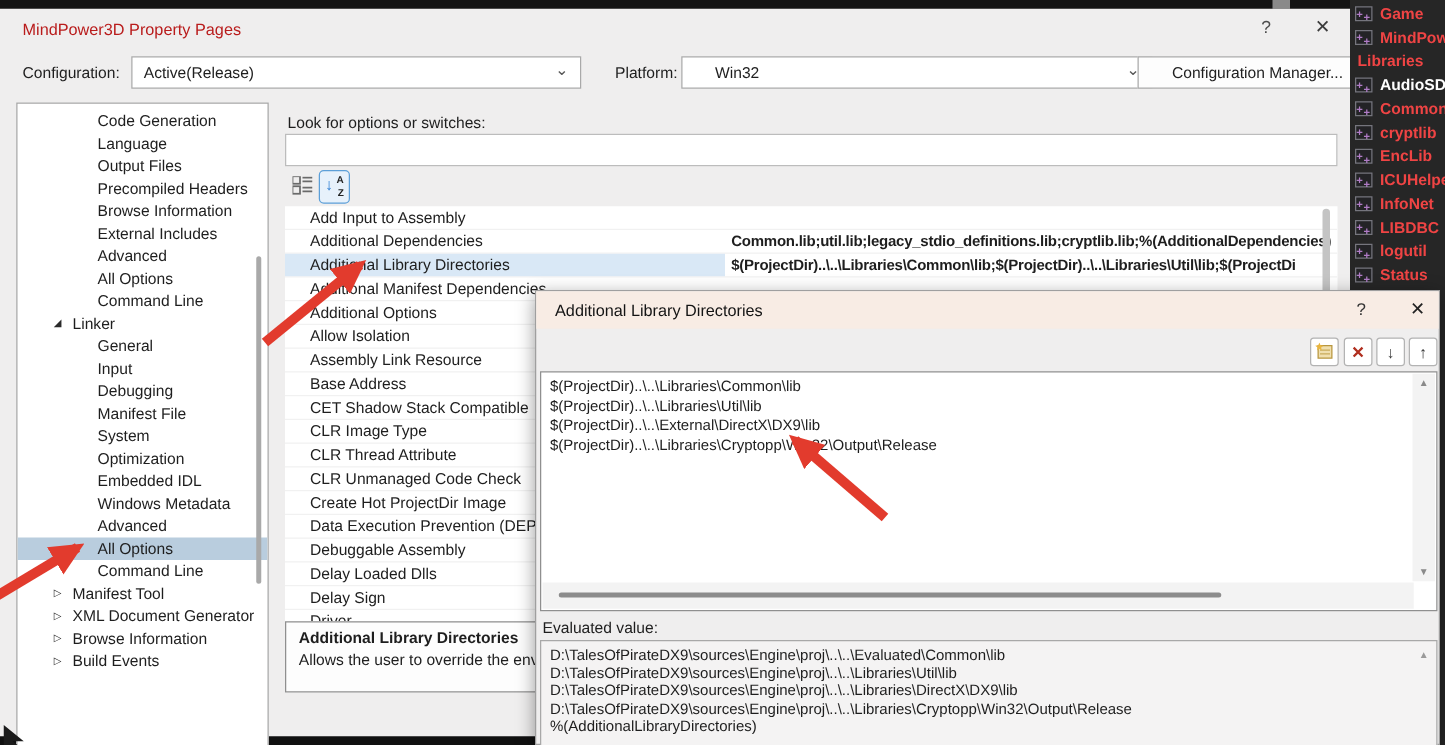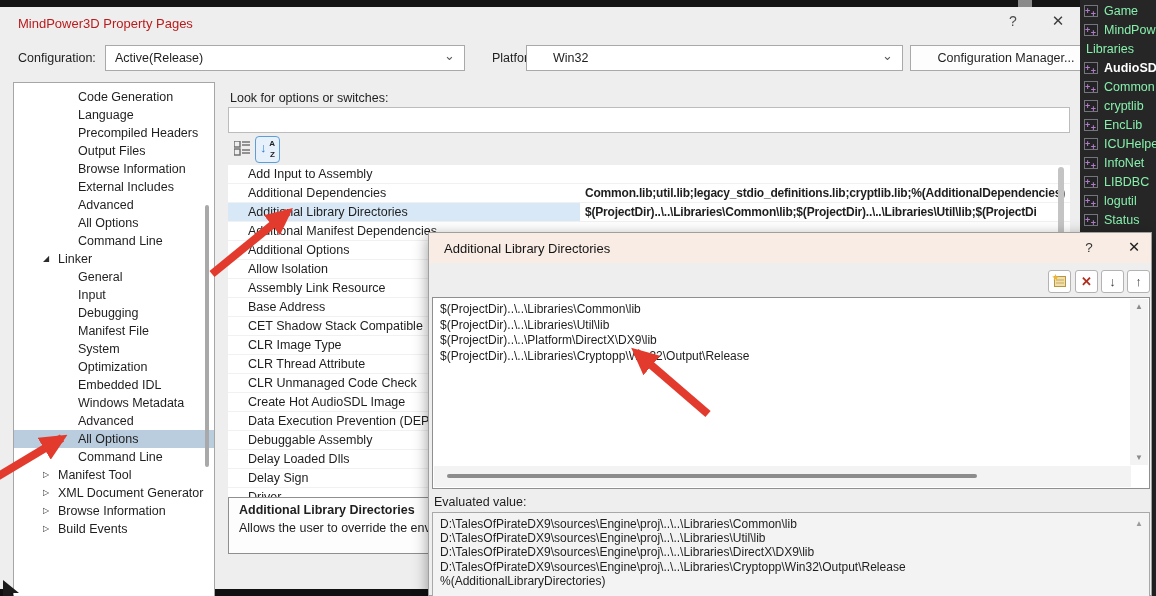--- a/index.html
+++ b/index.html
@@ -75,21 +75,21 @@
   .ald-hscroll { position:absolute; left:1px; bottom:1px; width:697px; height:21px; background:#f3f3f3; }
   .ald-hscroll .thumb { position:absolute; left:13px; top:8px; width:530px; height:4px; background:#8c8c8c; border-radius:2px; }
 
   .eval-label { position:absolute; left:5px; top:262px; font-size:12.5px; }
   #eval-box { position:absolute; left:3px; top:279px; width:718px; height:85px; background:#f4f3f3; border:1px solid #a8a8a8; padding:4px 24px 0 7px; }
   .eval-line { height:14.2px; line-height:14.2px; font-size:12px; white-space:nowrap; overflow:hidden; }
   .eval-scrollup { position:absolute; right:6px; top:6px; font-size:8px; color:#9a9a9a; }
 
   
   #sidebar { position:absolute; left:1080px; top:0; width:76px; height:596px; background:#262626; z-index:5; }
-  .sb-item { position:relative; height:19px; line-height:19px; color:#86efac; font-size:12.5px; white-space:nowrap; overflow:hidden; padding-left:24px; }
+  .sb-item { position:relative; height:19px; line-height:19px; color:#ef4444; font-size:12.5px; white-space:nowrap; overflow:hidden; padding-left:24px;font-weight:bold; }
   .sb-item.bold { font-weight:bold; color:#fff; }
   .sb-item.folder { padding-left:6px; }
   .proj-icon { position:absolute; left:4px; top:3px; width:14px; height:12px; border:1px solid #75757d; background:#232326; }
   .proj-icon::before { content:"+"; position:absolute; left:0px;  top:-4px; font-size:9px; font-weight:bold; color:#b07cc6; }
   .proj-icon::after  { content:"+"; position:absolute; right:1px; top:-1px; font-size:9px; font-weight:bold; color:#b07cc6; }
 
   
   #top-strip { position:absolute; left:0; top:0; width:1080px; height:7px; background:#141414; }
   #top-strip .knob { position:absolute; left:1018px; top:0; width:14px; height:7px; background:#8a8a8a; }
   #bottom-strip { position:absolute; left:0; top:589px; width:1080px; height:7px; background:#101010; }
@@ -112,47 +112,47 @@
   <div class="mw-title">MindPower3D Property Pages</div>
   <div class="mw-help">?</div>
   <div class="mw-close">✕</div>
 
   <div class="cfg-label" style="left:18px; top:44px;">Configuration:</div>
   <div class="combo" style="left:105px; top:38px; width:360px;">
     <span>Active(Release)</span>
     <span class="chev">⌄</span>
   </div>
   <div class="cfg-label" style="left:492px; top:44px;">Platform:</div>
-  <div class="combo" style="left:526px; top:38px; width:377px;padding-left:26px;">
+  <div class="combo" style="left:545px; top:38px; width:377px;padding-left:26px;">
     <span>Win32</span>
     <span class="chev">⌄</span>
   </div>
   <div class="btn-cfgmgr">Configuration Manager...</div>
 
   <div id="tree-panel">
     <div id="tree-list">
 
         <div class="tree-row lvl2">
           <span class="glyph"></span>
           <span>Code Generation</span>
         </div>
 
         <div class="tree-row lvl2">
           <span class="glyph"></span>
           <span>Language</span>
         </div>
 
         <div class="tree-row lvl2">
           <span class="glyph"></span>
+          <span>Output Files</span>
+        </div>
+
+        <div class="tree-row lvl2">
+          <span class="glyph"></span>
           <span>Precompiled Headers</span>
-        </div>
-
-        <div class="tree-row lvl2">
-          <span class="glyph"></span>
-          <span>Output Files</span>
         </div>
 
         <div class="tree-row lvl2">
           <span class="glyph"></span>
           <span>Browse Information</span>
         </div>
 
         <div class="tree-row lvl2">
           <span class="glyph"></span>
           <span>External Includes</span>
@@ -335,21 +335,21 @@
         <div class="grid-name">CLR Thread Attribute</div>
         <div class="grid-value"></div>
       </div>
 
       <div class="grid-row">
         <div class="grid-name">CLR Unmanaged Code Check</div>
         <div class="grid-value"></div>
       </div>
 
       <div class="grid-row">
-        <div class="grid-name">Create Hot AudioSDL Image</div>
+        <div class="grid-name">Create Hot ProjectDir Image</div>
         <div class="grid-value"></div>
       </div>
 
       <div class="grid-row">
         <div class="grid-name">Data Execution Prevention (DEP)</div>
         <div class="grid-value"></div>
       </div>
 
       <div class="grid-row">
         <div class="grid-name">Debuggable Assembly</div>
@@ -465,38 +465,38 @@
   <div class="ald-btn b-down"><span>↓</span></div>
   <div class="ald-btn b-up"><span>↑</span></div>
 
   <div id="ald-listbox">
     <div id="entry-list">
 
         <div class="entry-line">$(ProjectDir)..\..\Libraries\Common\lib</div>
 
         <div class="entry-line">$(ProjectDir)..\..\Libraries\Util\lib</div>
 
-        <div class="entry-line">$(ProjectDir)..\..\Platform\DirectX\DX9\lib</div>
+        <div class="entry-line">$(ProjectDir)..\..\External\DirectX\DX9\lib</div>
 
         <div class="entry-line">$(ProjectDir)..\..\Libraries\Cryptopp\Win32\Output\Release</div>
 
     </div>
     <div class="ald-vscroll">
       <div class="up">▲</div>
       <div class="down">▼</div>
     </div>
     <div class="ald-hscroll">
       <div class="thumb"></div>
     </div>
   </div>
 
   <div class="eval-label">Evaluated value:</div>
   <div id="eval-box">
 
-      <div class="eval-line">D:\TalesOfPirateDX9\sources\Engine\proj\..\..\Libraries\Common\lib</div>
+      <div class="eval-line">D:\TalesOfPirateDX9\sources\Engine\proj\..\..\Evaluated\Common\lib</div>
 
       <div class="eval-line">D:\TalesOfPirateDX9\sources\Engine\proj\..\..\Libraries\Util\lib</div>
 
       <div class="eval-line">D:\TalesOfPirateDX9\sources\Engine\proj\..\..\Libraries\DirectX\DX9\lib</div>
 
       <div class="eval-line">D:\TalesOfPirateDX9\sources\Engine\proj\..\..\Libraries\Cryptopp\Win32\Output\Release</div>
 
       <div class="eval-line">%(AdditionalLibraryDirectories)</div>
 
     <div class="eval-scrollup">▲</div>

